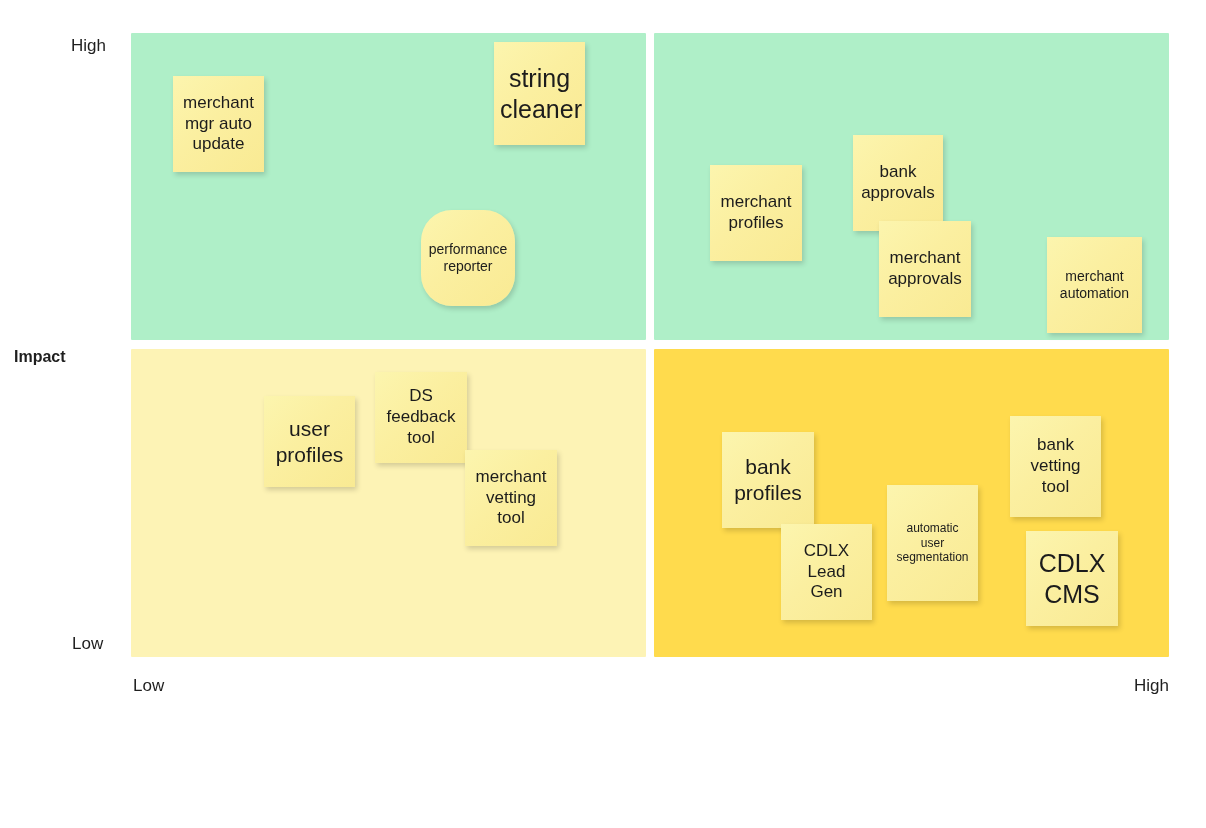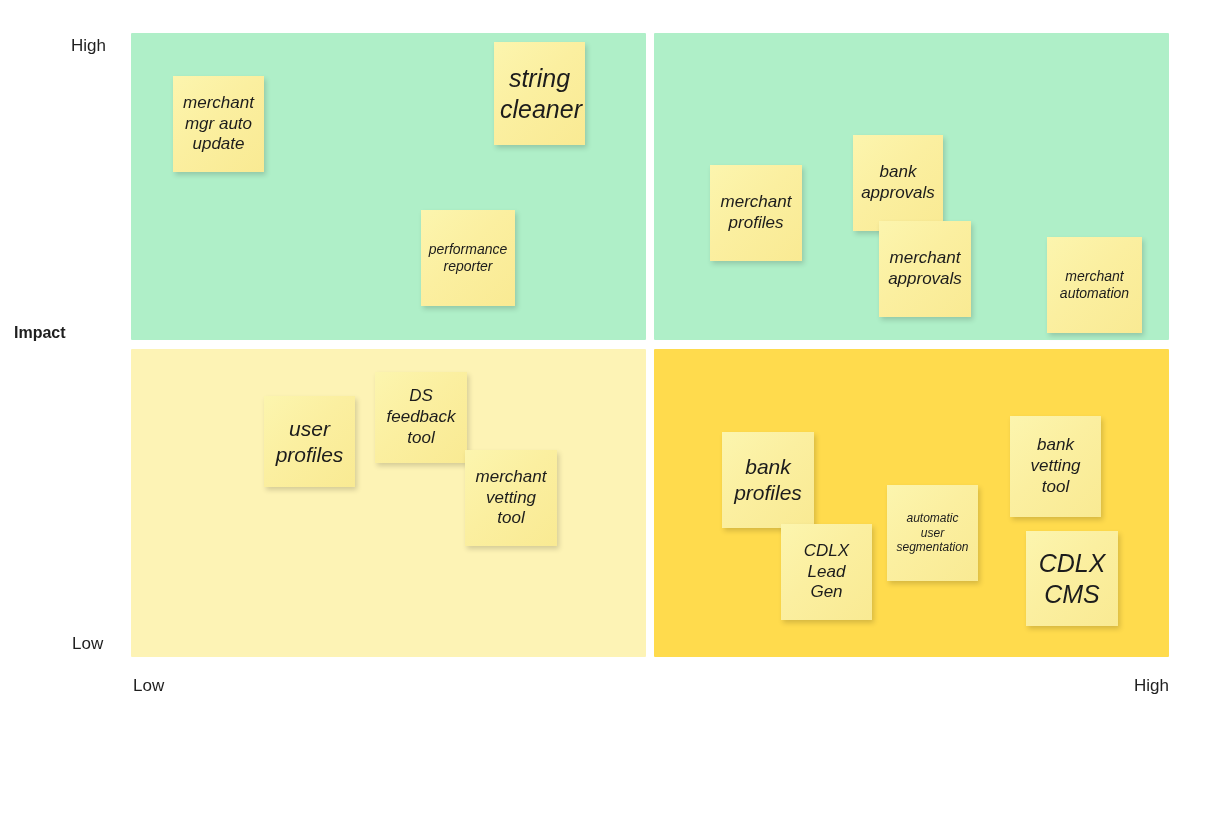--- a/index.html
+++ b/index.html
@@ -42,21 +42,21 @@
   .axis-tick {
     font-size: 17px;
     font-weight: 400;
   }
   .axis-title {
     font-size: 16px;
     font-weight: 700;
   }
   #impact-high  { left: 71px;  top: 36px; }
   #impact-low   { left: 72px;  top: 634px; }
-  #impact-title { left: 14px;  top: 324px; }
+  #impact-title { left: 14px;  top: 348px; }
   #effort-low   { left: 133px; top: 676px; }
   #effort-high  { right: 37px; top: 676px; }
   #effort-title { left: 0; right: 0; top: 726px; text-align: center; }
 
   
   .note {
     position: absolute;
     box-sizing: border-box;
     display: flex;
     align-items: center;
@@ -66,21 +66,20 @@
     line-height: 1.22;
     color: #1c1c1c;
     background: linear-gradient(135deg, #fcf5ae 0%, #fbefa0 45%, #f9ea93 100%);
     box-shadow: 2px 3px 5px rgba(0, 0, 0, 0.16);
     white-space: pre-line;
     overflow: hidden;
   }
   .note-text {
     display: block;
     width: 100%;
-    font-style: italic;
   }
 
   
   .fs-xs { font-size: 12px; }
   .fs-s  { font-size: 14px; }
   .fs-m  { font-size: 17px; }
   .fs-l  { font-size: 21px; }
   .fs-xl { font-size: 25px; }
 </style>
 </head>
@@ -99,21 +98,21 @@
 
   <div class="axis-text axis-tick" id="effort-low">Low</div>
   <div class="axis-text axis-tick" id="effort-high">High</div>
 
   <div id="notes-layer">
       <div class="note fs-m" style="left: 173px; top: 76px; width: 91px; height: 96px; z-index: 10;"><span class="note-text">merchant
 mgr auto
 update</span></div>
       <div class="note fs-xl" style="left: 494px; top: 42px; width: 91px; height: 103px; z-index: 11;"><span class="note-text">string
 cleaner</span></div>
-      <div class="note fs-s" style="left: 421px; top: 210px; width: 94px; height: 96px; z-index: 12;"><span class="note-text">performance
+      <div class="note fs-s" style="left: 421px; top: 210px; width: 94px; height: 96px; z-index: 12; border-radius: 31px;"><span class="note-text">performance
 reporter</span></div>
       <div class="note fs-m" style="left: 710px; top: 165px; width: 92px; height: 96px; z-index: 13;"><span class="note-text">merchant
 profiles</span></div>
       <div class="note fs-m" style="left: 853px; top: 135px; width: 90px; height: 96px; z-index: 14;"><span class="note-text">bank
 approvals</span></div>
       <div class="note fs-m" style="left: 879px; top: 221px; width: 92px; height: 96px; z-index: 15;"><span class="note-text">merchant
 approvals</span></div>
       <div class="note fs-s" style="left: 1047px; top: 237px; width: 95px; height: 96px; z-index: 16;"><span class="note-text">merchant
 automation</span></div>
       <div class="note fs-l" style="left: 264px; top: 396px; width: 91px; height: 91px; z-index: 17;"><span class="note-text">user
@@ -122,21 +121,21 @@
 feedback
 tool</span></div>
       <div class="note fs-m" style="left: 465px; top: 450px; width: 92px; height: 96px; z-index: 19;"><span class="note-text">merchant
 vetting
 tool</span></div>
       <div class="note fs-l" style="left: 722px; top: 432px; width: 92px; height: 96px; z-index: 20;"><span class="note-text">bank
 profiles</span></div>
       <div class="note fs-m" style="left: 781px; top: 524px; width: 91px; height: 96px; z-index: 21;"><span class="note-text">CDLX
 Lead
 Gen</span></div>
-      <div class="note fs-xs" style="left: 887px; top: 485px; width: 91px; height: 96px; z-index: 22;"><span class="note-text">automatic
+      <div class="note fs-xs" style="left: 887px; top: 485px; width: 91px; height: 116px; z-index: 22;"><span class="note-text">automatic
 user
 segmentation</span></div>
       <div class="note fs-m" style="left: 1010px; top: 416px; width: 91px; height: 101px; z-index: 23;"><span class="note-text">bank
 vetting
 tool</span></div>
       <div class="note fs-xl" style="left: 1026px; top: 531px; width: 92px; height: 95px; z-index: 24;"><span class="note-text">CDLX
 CMS</span></div>
     </div>
 
 </div>

